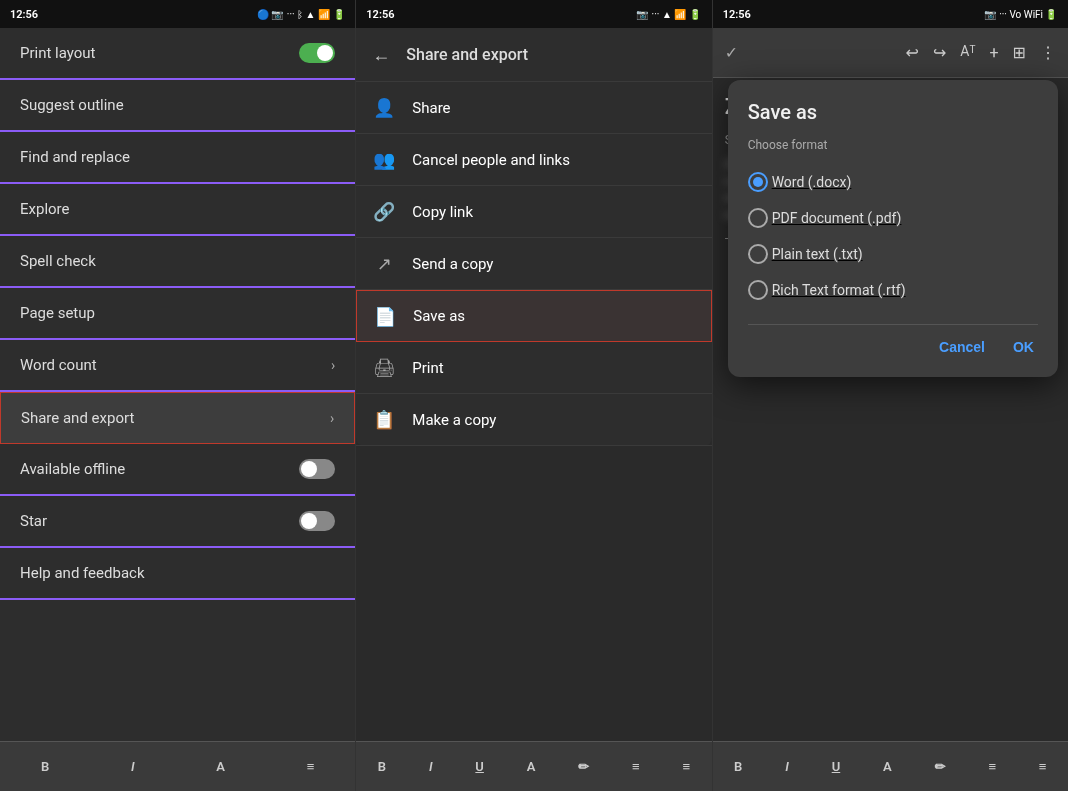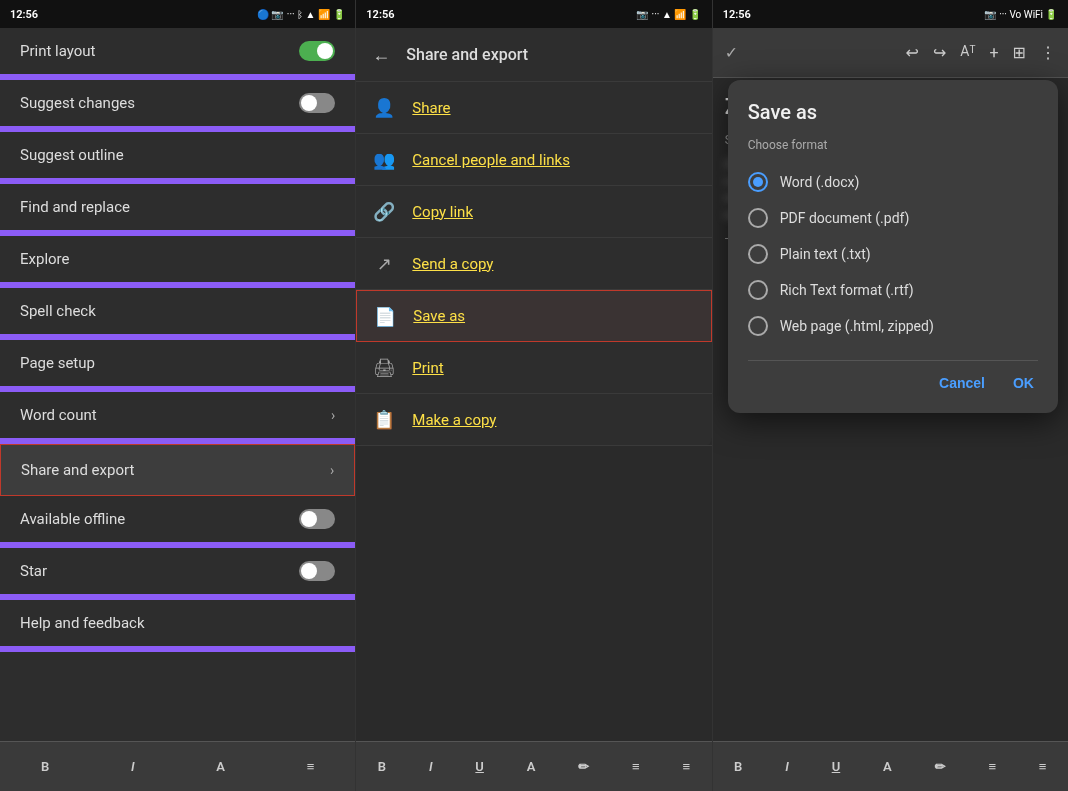--- a/index.html
+++ b/index.html
@@ -129,21 +129,21 @@
       background: #2d2d2d;
       z-index: 10;
     }
 
     .menu-item {
       display: flex;
       align-items: center;
       justify-content: space-between;
       padding: 0 20px;
       height: 52px;
-      border-bottom: 6px solid #8b5cf6;
+      border-bottom: 2px solid #8b5cf6;
       cursor: pointer;
     }
     .menu-item-label {
       color: #ddd;
       font-size: 15px;
     }
     .menu-item-right {
       display: flex;
       align-items: center;
       gap: 8px;
@@ -226,23 +226,22 @@
       cursor: pointer;
       border-bottom: 1px solid #3a3a3a;
     }
     .share-menu-icon {
       color: #aaa;
       font-size: 18px;
       width: 24px;
       text-align: center;
     }
     .share-menu-label {
-      color: #fde047;
+      color: #ffffff;
       font-size: 15px;
-      text-decoration: underline;
     }
     .share-menu-item.highlighted {
       border: 1.5px solid #c0392b;
       background: #3a3333;
     }
 
     
     .save-dialog {
       position: absolute;
       top: 80px;
@@ -262,22 +261,23 @@
     }
     .save-dialog-subtitle {
       font-size: 12px;
       color: #aaa;
       margin-bottom: 12px;
     }
     .format-option {
       display: flex;
       align-items: center;
       padding: 8px 0;
-      gap: 12px;
+      gap: 4px;
       cursor: pointer;
+      text-decoration: underline;
     }
     .radio-outer {
       width: 20px;
       height: 20px;
       border-radius: 50%;
       border: 2px solid #aaa;
       display: flex;
       align-items: center;
       justify-content: center;
       flex-shrink: 0;
@@ -368,26 +368,20 @@
       </div>
     </div>
 
     <div class="side-menu">
 
       <div id="menu-items-container">
           <div class="menu-item">
             <span class="menu-item-label">Print layout</span>
             <div class="menu-item-right">
               <div class="toggle on"></div>
-            </div>
-          </div>
-          <div class="menu-item">
-            <span class="menu-item-label">Suggest changes</span>
-            <div class="menu-item-right">
-              <div class="toggle off"></div>
             </div>
           </div>
           <div class="menu-item">
             <span class="menu-item-label">Suggest outline</span>
             <div class="menu-item-right"></div>
           </div>
           <div class="menu-item">
             <span class="menu-item-label">Find and replace</span>
             <div class="menu-item-right"></div>
           </div>
@@ -566,24 +560,20 @@
             <span class="format-label">PDF document (.pdf)</span>
           </div>
           <div class="format-option">
             <div class="radio-outer"></div>
             <span class="format-label">Plain text (.txt)</span>
           </div>
           <div class="format-option">
             <div class="radio-outer"></div>
             <span class="format-label">Rich Text format (.rtf)</span>
           </div>
-          <div class="format-option">
-            <div class="radio-outer"></div>
-            <span class="format-label">Web page (.html, zipped)</span>
-          </div>
         </div>
       <div class="dialog-actions">
         <button class="dialog-btn">Cancel</button>
         <button class="dialog-btn">OK</button>
       </div>
     </div>
 
     <div class="bottom-toolbar" style="z-index:20;">
       <span class="toolbar-btn">B</span>
       <span class="toolbar-btn italic">I</span>

